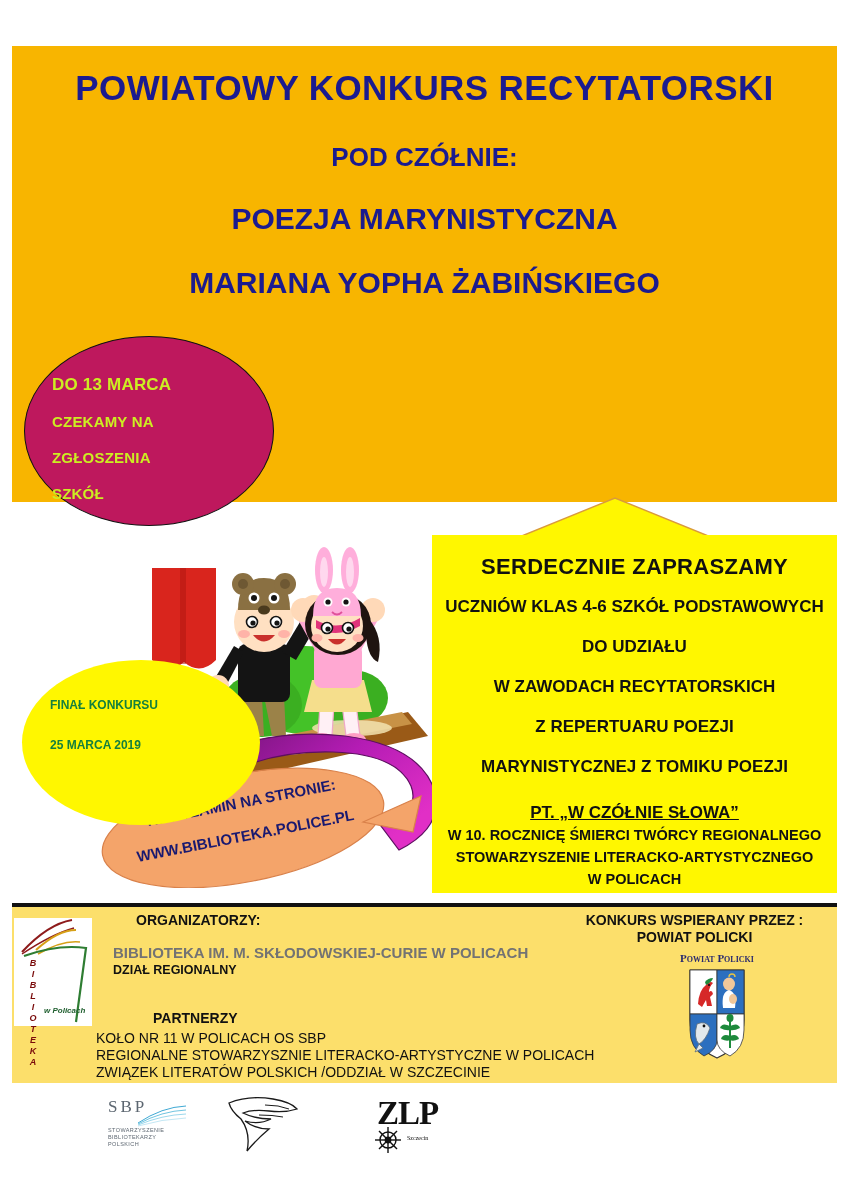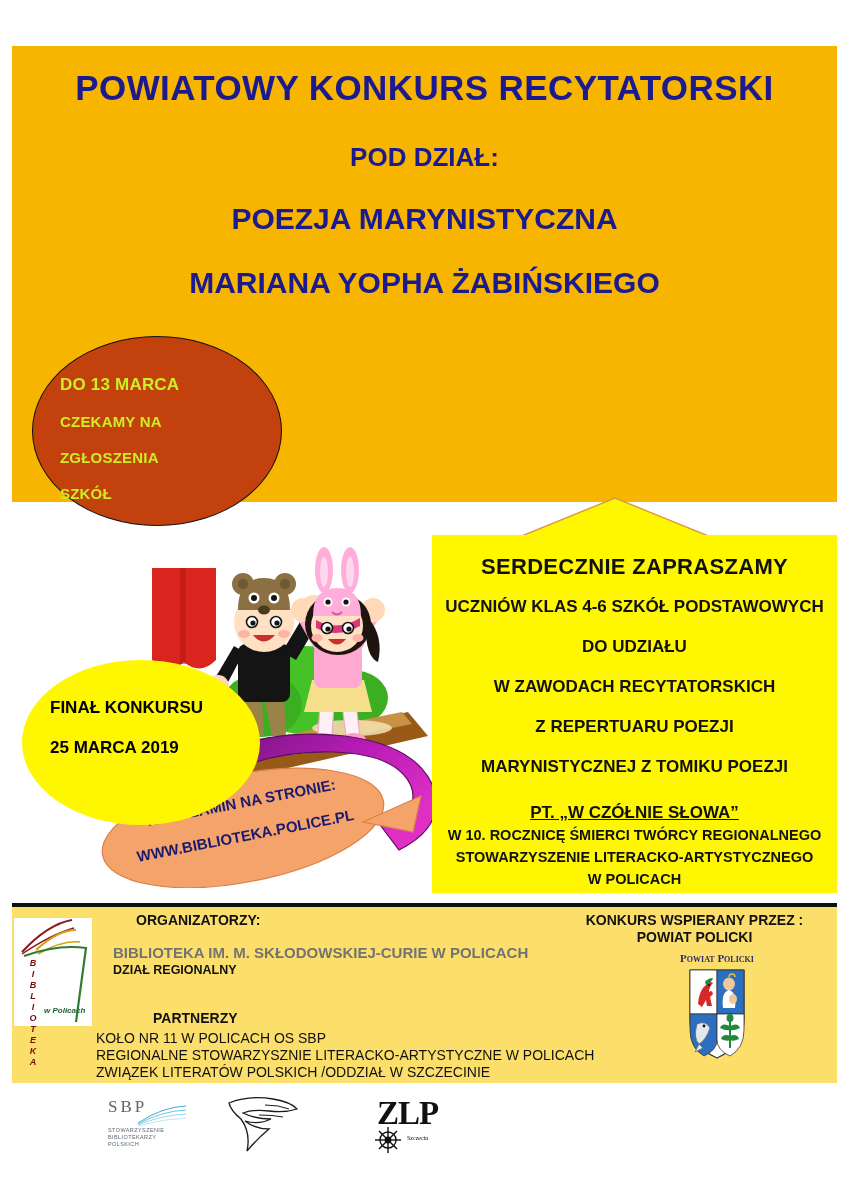--- a/index.html
+++ b/index.html
@@ -56,23 +56,23 @@
     left:0; right:0; top:220px;
     text-align:center;
     font-size:30px;
     font-weight:bold;
     color:#1B1B8F;
   }
 
   
   .green-circle{
     position:absolute;
-    left:32px; top:336px;
+    left:24px; top:336px;
     width:248px; height:188px;
-    background:#c2410c;
+    background:#be185d;
     border:1.5px solid #111;
     border-radius:50%;
     z-index:4;
   }
   .green-circle .gc-txt{
     position:absolute;
     left:27px;
     color:#CCEE22;
     font-weight:bold;
     letter-spacing:0.2px;
@@ -96,23 +96,23 @@
     position:absolute;
     left:22px; top:660px;
     width:238px; height:165px;
     background:#FFF700;
     border-radius:50%;
     z-index:6;
   }
   .final-ellipse .fe-txt{
     position:absolute;
     left:28px;
-    color:#000000;
-    font-weight:bold;
-    font-size:17px;
+    color:#15803d;
+    font-weight:bold;
+    font-size:12px;
     white-space:nowrap;
   }
   .fe-l1{ top:38px; }
   .fe-l2{ top:78px; }
 
   
   .purple-ribbon{
     position:absolute;
     left:185px; top:730px;
     width:265px; height:140px;
@@ -316,21 +316,21 @@
     font-size:6px; color:#111;
   }
 </style>
 </head>
 <body>
 
 <div id="poster">
 
   <div class="header-band">
     <div class="title-main">POWIATOWY KONKURS RECYTATORSKI</div>
-    <div class="title-sub1">POD DZIAŁ:</div>
+    <div class="title-sub1">POD CZÓŁNIE:</div>
     <div class="title-sub2">POEZJA MARYNISTYCZNA</div>
     <div class="title-sub3">MARIANA YOPHA ŻABIŃSKIEGO</div>
   </div>
 
   <div class="green-circle">
     <div class="gc-txt gc-l1">DO 13 MARCA</div>
     <div class="gc-txt gc-l2">CZEKAMY NA</div>
     <div class="gc-txt gc-l3">ZGŁOSZENIA</div>
     <div class="gc-txt gc-l4">SZKÓŁ</div>
   </div>

